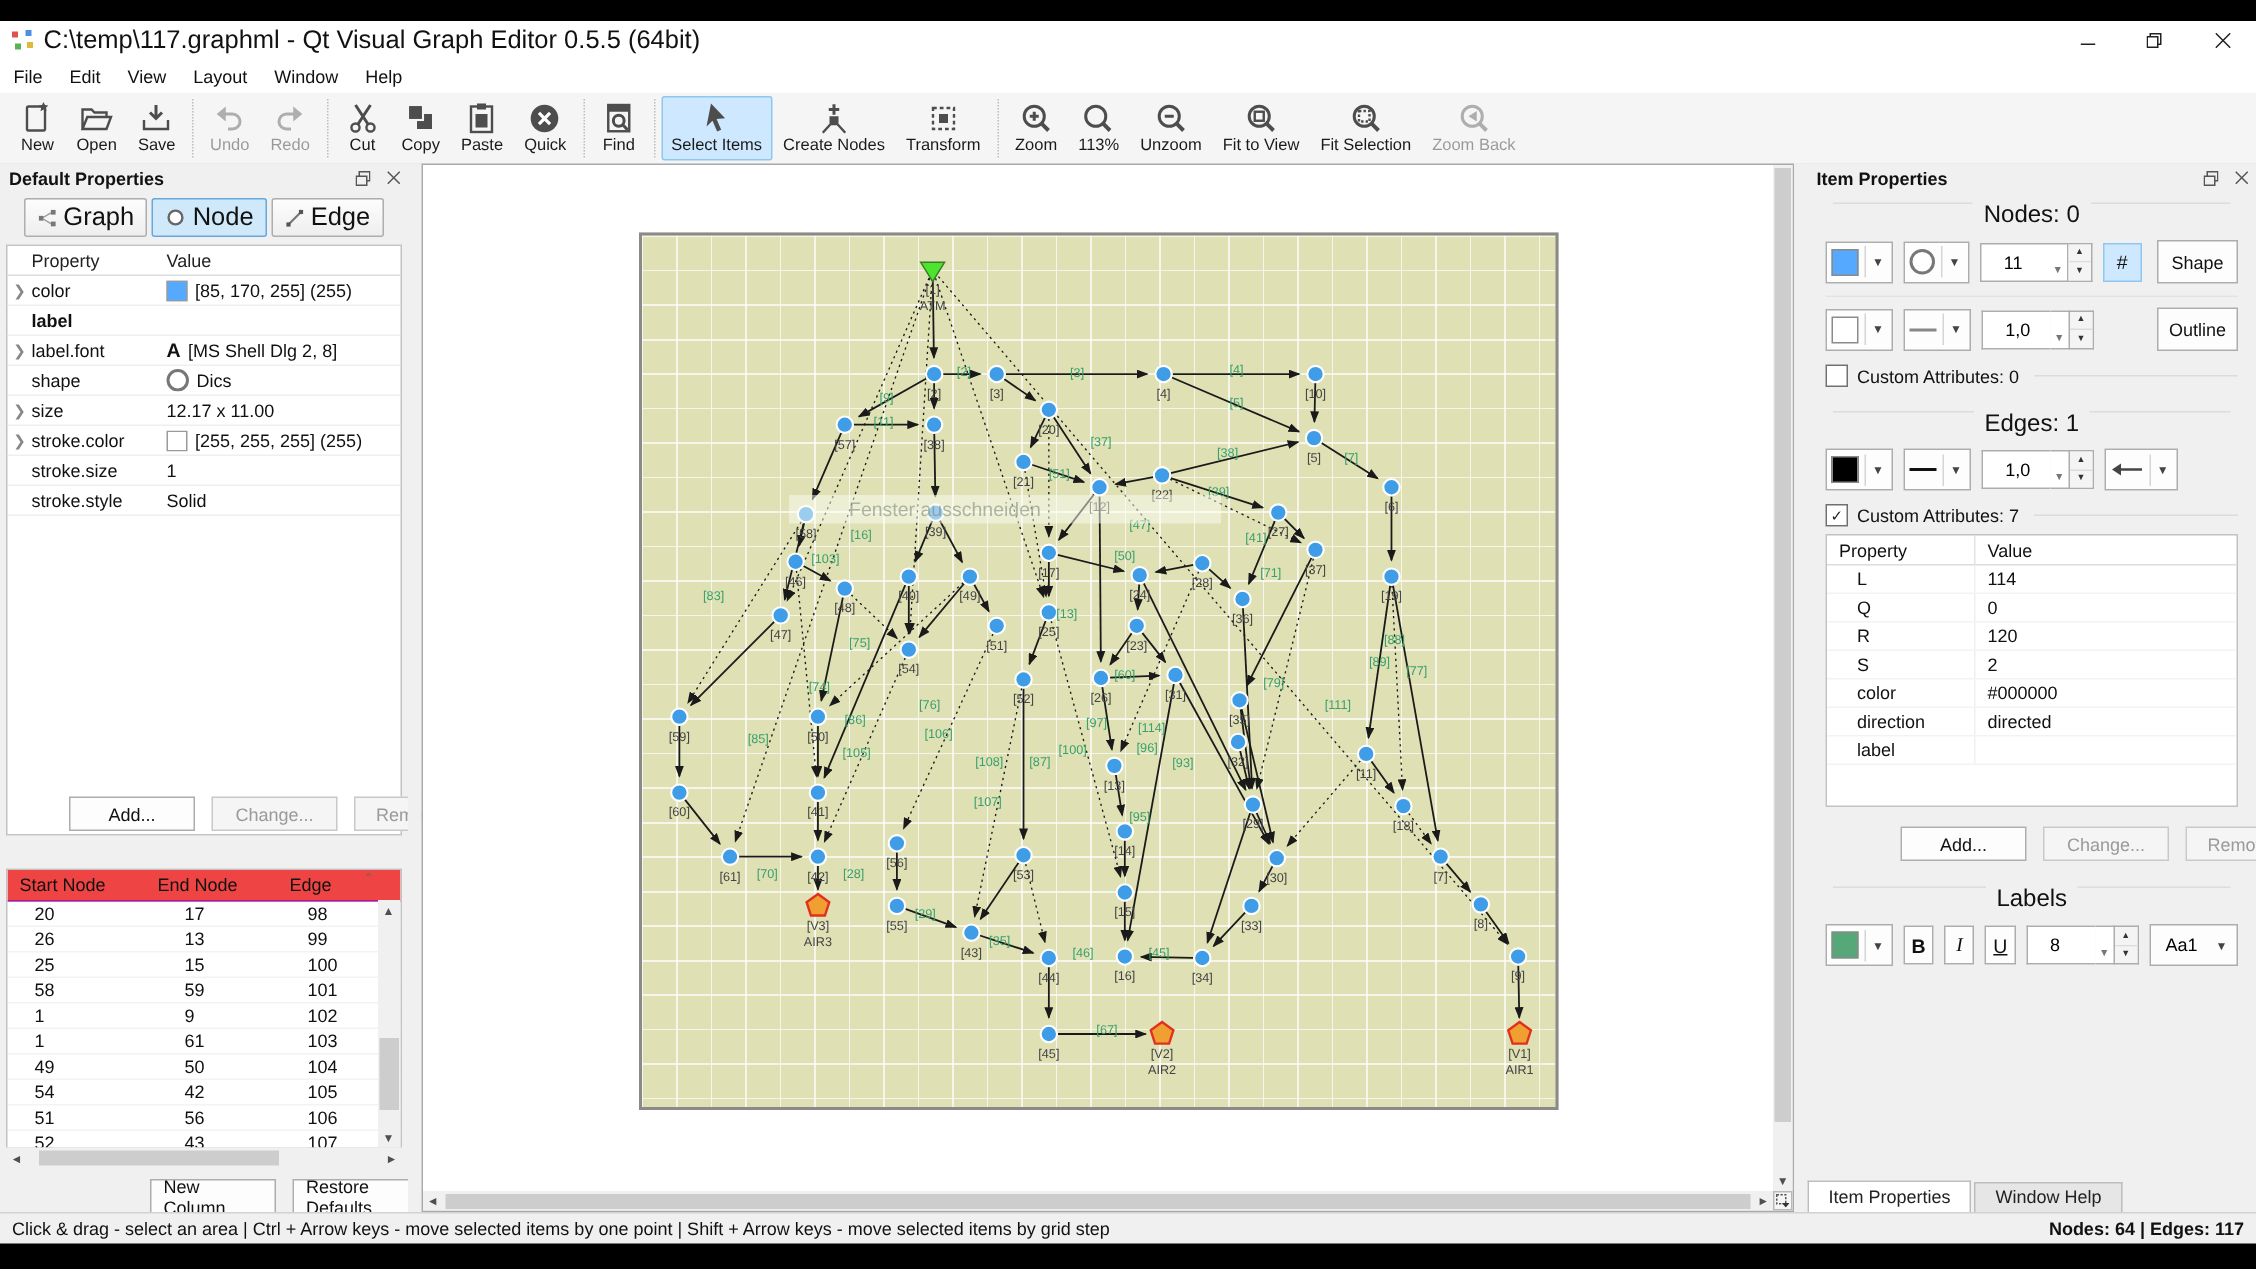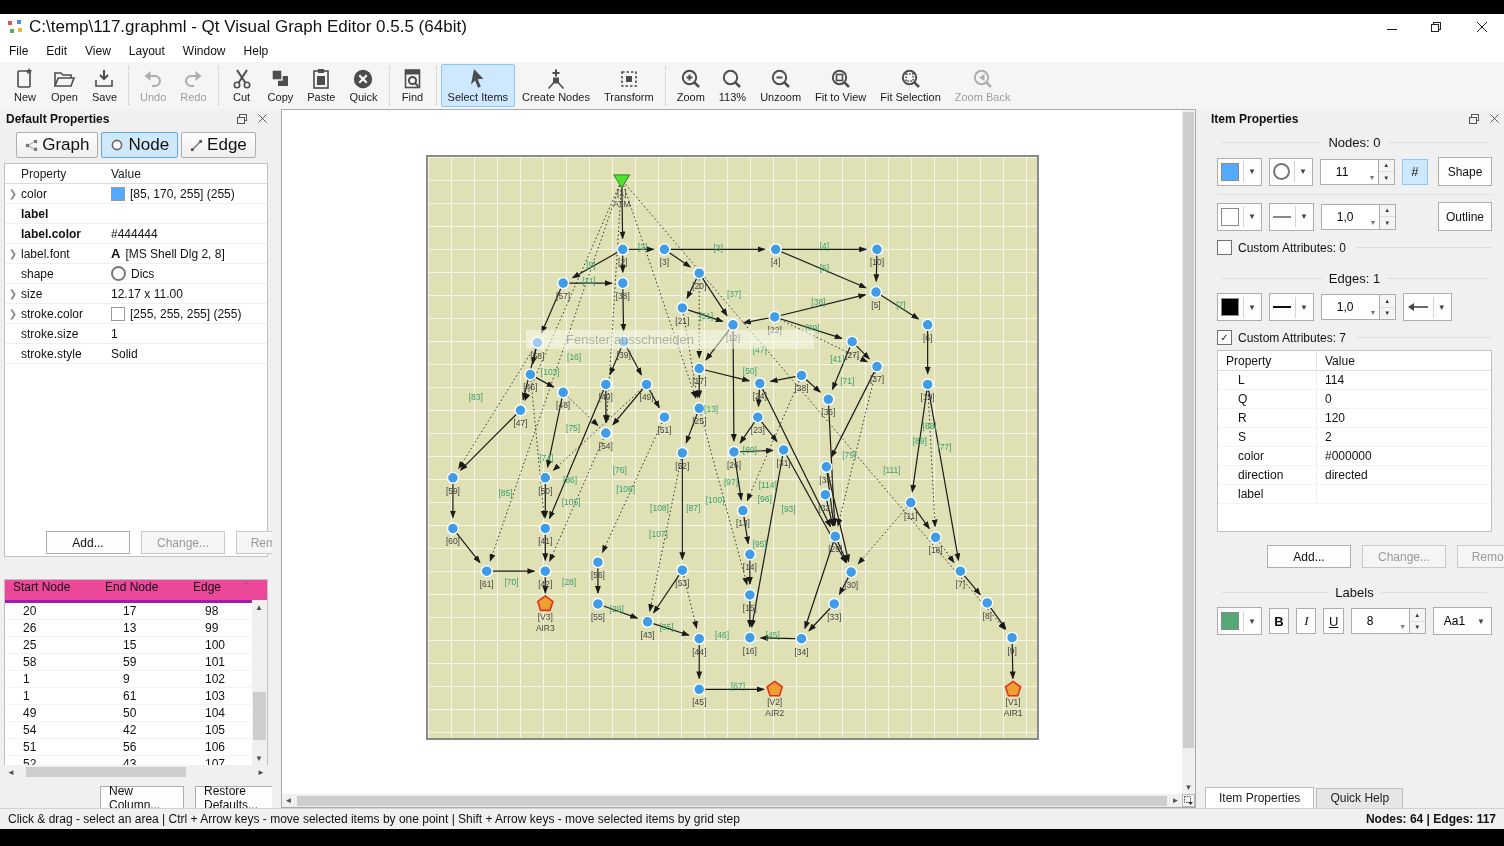--- a/index.html
+++ b/index.html
@@ -45,21 +45,21 @@
   .tc-val{flex:1;display:flex;align-items:center;gap:5px;padding-left:6px;overflow:hidden;white-space:nowrap;}
   .bold{font-weight:bold;}
   .swatch12{width:12px;height:12px;border:1px solid #9a9a9a;flex:none;display:inline-block;}
   .circ12{width:11px;height:11px;border:2px solid #777;border-radius:50%;flex:none;display:inline-block;}
   .fontA{font-weight:bold;font-size:13px;}
   .btnrow{display:flex;gap:11px;}
   .wbtn{min-width:66px;height:21px;background:#fdfdfd;border:1px solid #adadad;font-size:12px;color:#111;display:flex;align-items:center;justify-content:center;padding:0 8px;font-family:"Liberation Sans",sans-serif;}
   .wbtn.disabled{color:#9a9a9a;border-color:#c9c9c9;background:#f5f5f5;}
   
   .topo-table{position:absolute;left:4px;right:4px;background:#fff;border:1px solid #c2c2c2;font-size:12px;color:#111;overflow:hidden;}
-  .topo-head{display:flex;height:20px;align-items:flex-start;border-bottom:3px solid #a21caf;background:#ec4899;}
+  .topo-head{display:flex;height:20px;align-items:center;border-bottom:1px solid #a21caf;background:#ef4444;}
   .topo-c1{width:92px;padding-left:8px;flex:none;}
   .topo-c2{width:88px;flex:none;}
   .topo-c3{flex:1;}
   .toporow{display:flex;height:16px;align-items:center;border-bottom:1px solid #f3f3f3;}
   .toporow .topo-c1,.toporow .topo-c2{padding-left:18px;width:82px;}
   .sortmark{position:absolute;top:1px;right:18px;color:#666;font-size:8px;}
   .vscroll{position:absolute;width:15px;background:#f0f0f0;}
   .hscroll{position:absolute;height:14px;background:#f0f0f0;display:flex;align-items:center;}
   .sarrow{color:#505050;font-size:8px;width:14px;height:14px;display:flex;align-items:center;justify-content:center;flex:none;}
   .sthumb{background:#cdcdcd;}
@@ -67,21 +67,21 @@
   #canvas{position:absolute;left:281px;top:95px;width:915px;height:699px;background:#fff;border:1px solid #a9a9a9;box-sizing:border-box;}
   #graphbg{position:absolute;left:144px;top:45px;width:613px;height:585px;background-color:#dfe1b5;border:2px solid #8a8a8a;box-sizing:border-box;
     background-image:repeating-linear-gradient(to right,rgba(255,255,255,.7) 0 1px,transparent 1px 23px),repeating-linear-gradient(to bottom,rgba(255,255,255,.7) 0 1px,transparent 1px 23px);}
   #graph{position:absolute;left:0;top:0;}
   #watermark{position:absolute;left:98px;top:173px;font-size:13px;color:rgba(130,140,125,.62);background:rgba(252,253,244,.5);padding:2px 120px 2px 40px;white-space:nowrap;}
   #cv-vscroll{position:absolute;right:0;top:0;bottom:13px;width:13px;background:#f0f0f0;}
   #cv-hscroll{position:absolute;left:0;right:13px;bottom:0;height:13px;background:#f0f0f0;display:flex;align-items:center;}
   #cv-corner{position:absolute;right:0;bottom:0;width:13px;height:13px;background:#f5f5f5;border:1px solid #b9b9b9;box-sizing:border-box;display:flex;align-items:center;justify-content:center;font-size:7px;color:#555;}
   
   #rightdock{left:1205px;width:299px;bottom:38px;}
-  .ghead{display:flex;align-items:center;font-size:13px;color:#111;margin:0 10px;}
+  .ghead{display:flex;font-size:16px;color:#111;margin:0 10px;}
   .ghead::before,.ghead::after{content:"";flex:1;border-top:1px solid #dcdcdc;margin:0 7px;}
   .ctrlrow{display:flex;align-items:center;gap:7px;margin:7px 12px 0;}
   .dropbtn{height:26px;background:#fdfdfd;border:1px solid #adadad;display:flex;align-items:center;padding:0 3px;}
   .dropbtn .arrow{font-size:8px;color:#444;border-left:1px solid #d5d5d5;padding:6px 2px 6px 4px;margin-left:4px;}
   .sw16{width:16px;height:16px;border:1px solid #8a8a8a;display:inline-block;}
   .shp16{width:13px;height:13px;border:2px solid #777;border-radius:50%;display:inline-block;background:#fff;}
   .line16{width:18px;height:2px;display:inline-block;}
   .spinbox{height:26px;display:flex;align-items:stretch;}
   .spinval{background:#fff;border:1px solid #adadad;border-right:none;width:30px;display:flex;align-items:center;padding-left:15px;font-size:12px;}
   .spindd{background:#fff;border:1px solid #adadad;border-left:none;width:12px;display:flex;align-items:flex-end;justify-content:center;font-size:7px;color:#777;padding-bottom:3px;}
@@ -399,27 +399,20 @@
             <span class="tc-val">
               <span class="swatch12" style="background: rgb(85, 170, 255);"></span>
               <span>[85, 170, 255] (255)</span>
             </span>
           </div>
           <div class="trow">
             <span class="tc-exp"></span>
             <span class="tc-prop bold">label</span>
             <span class="tc-val">
               <span></span>
-            </span>
-          </div>
-          <div class="trow">
-            <span class="tc-exp"></span>
-            <span class="tc-prop bold">label.color</span>
-            <span class="tc-val">
-              <span>#444444</span>
             </span>
           </div>
           <div class="trow">
             <span class="tc-exp">❯</span>
             <span class="tc-prop">label.font</span>
             <span class="tc-val">
               <span class="fontA">A</span>
               <span>[MS Shell Dlg 2, 8]</span>
             </span>
           </div>
@@ -1018,20 +1011,20 @@
       </span>
       <span class="combo" style="margin-left:auto;">
         <span>Aa1</span>
           <span class="arrow">▼</span>
       </span>
     </div>
   </div>
 
   <div id="bottomtabs">
     <span class="btab active">Item Properties</span>
-    <span class="btab">Quick Help</span>
+    <span class="btab">Window Help</span>
   </div>
 
   <div id="statusbar">
     <span class="left">Click &amp; drag - select an area | Ctrl + Arrow keys - move selected items by one point | Shift + Arrow keys - move selected items by grid step</span>
     <span class="right">Nodes: 64 | Edges: 117</span>
   </div>
 </div>
 
 </body></html>

